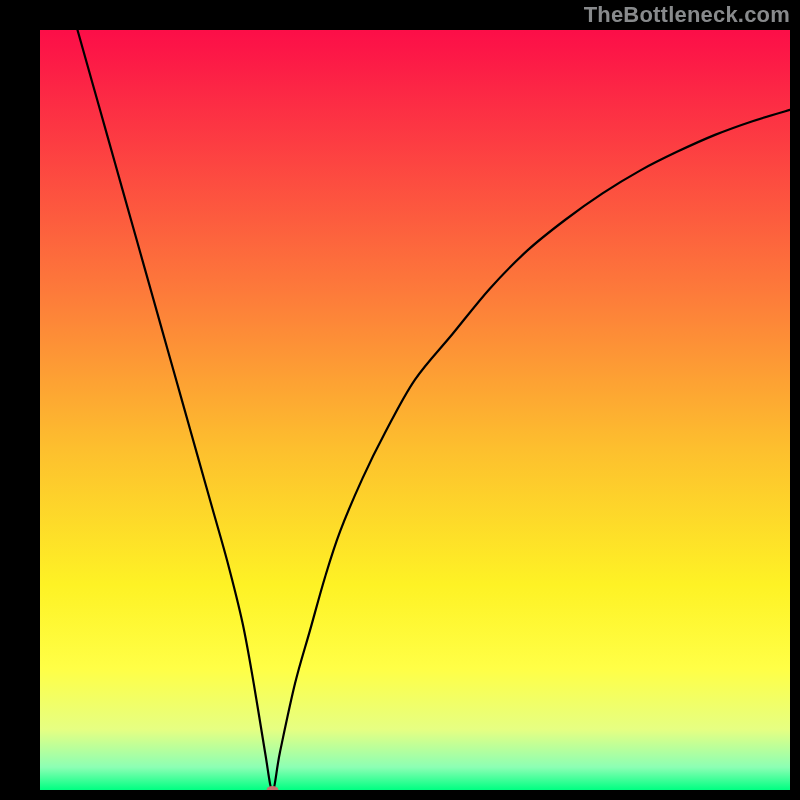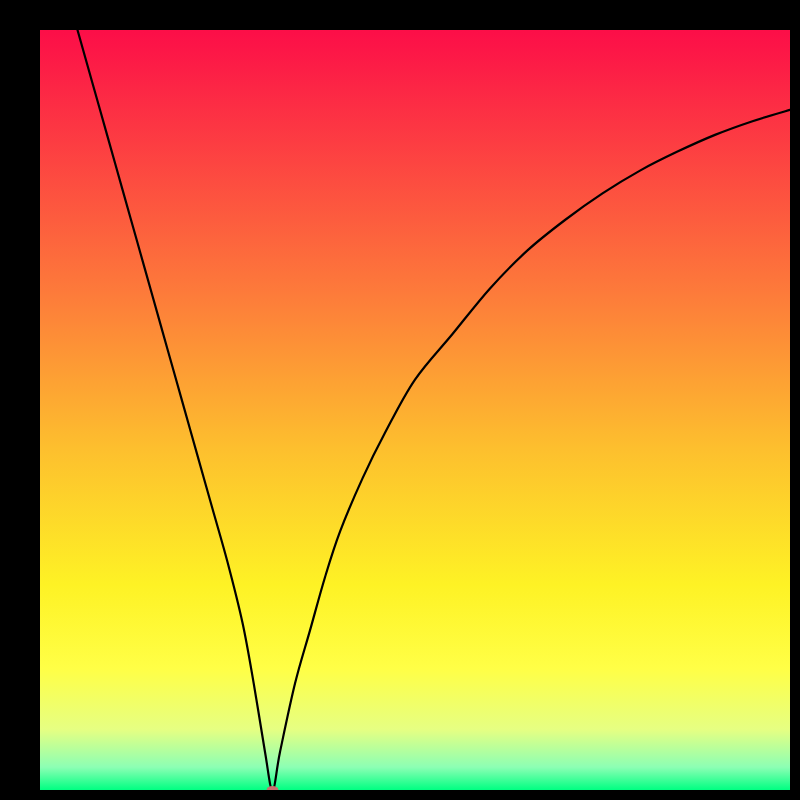--- a/index.html
+++ b/index.html
@@ -34,20 +34,21 @@
     height: 760px;
   }
   svg {
     display: block;
   }
 </style>
 </head>
 <body>
 
 <div class="frame">
+  <div class="watermark">TheBottleneck.com</div>
   <div class="plot-wrap">
     <svg id="chart-svg" width="750" height="760" viewBox="0 0 750 760">
       <defs>
         <linearGradient id="bg-grad" x1="0" y1="0" x2="0" y2="1">
             <stop offset="0%" stop-color="#fc0e48"></stop>
             <stop offset="35%" stop-color="#fd7c3a"></stop>
             <stop offset="55%" stop-color="#fdbf2e"></stop>
             <stop offset="73%" stop-color="#fef225"></stop>
             <stop offset="84%" stop-color="#ffff46"></stop>
             <stop offset="92%" stop-color="#e6ff82"></stop>

